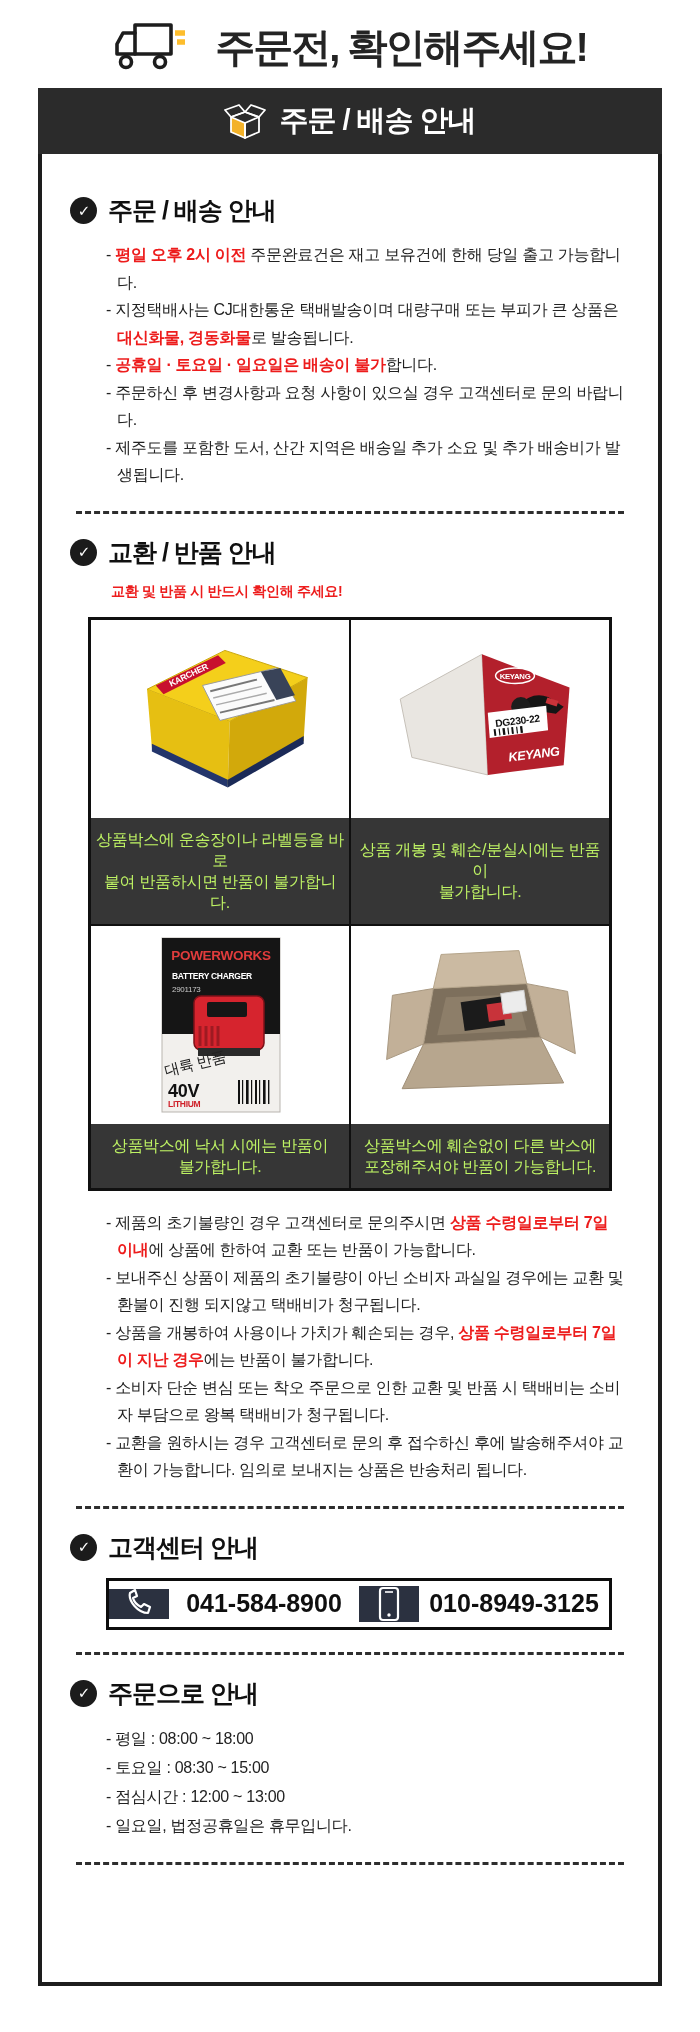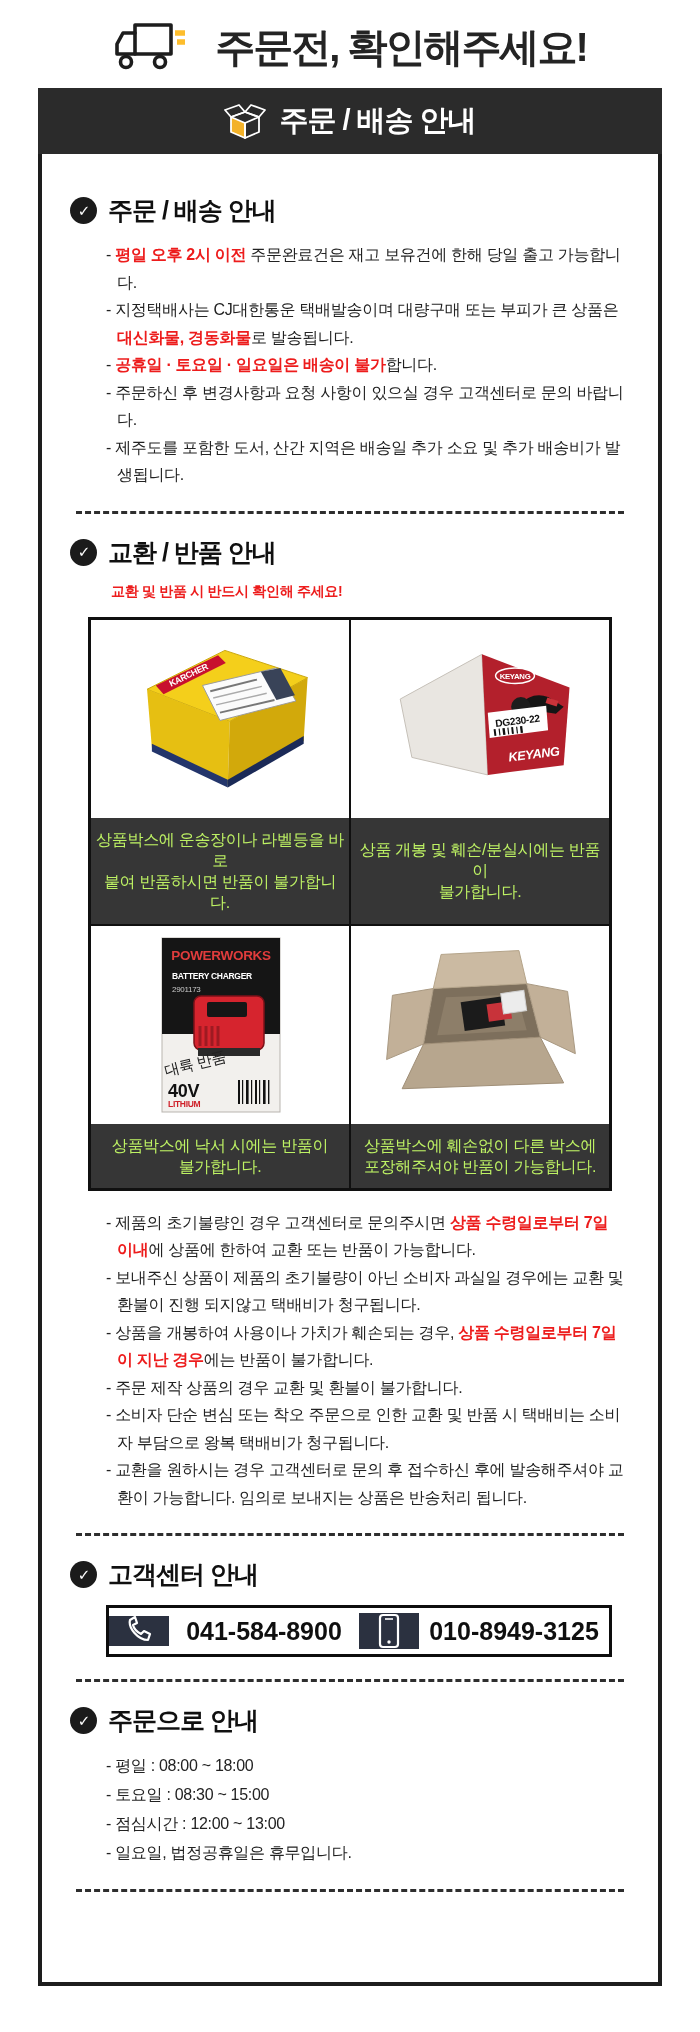--- a/index.html
+++ b/index.html
@@ -214,21 +214,20 @@
         </div>
         <div class="gcap">상품박스에 훼손없이 다른 박스에
 포장해주셔야 반품이 가능합니다.</div>
       </div>
     </div>
 
     <div class="bullets" style="margin-top:18px;">
       <div class="bullet"><span>- 제품의 초기불량인 경우 고객센터로 문의주시면 </span><span class="red">상품 수령일로부터 7일 이내</span><span>에 상품에 한하여 교환 또는 반품이 가능합니다.</span></div>
       <div class="bullet"><span>- 보내주신 상품이 제품의 초기불량이 아닌 소비자 과실일 경우에는 교환 및 환불이 진행 되지않고 택배비가 청구됩니다.</span></div>
       <div class="bullet"><span>- 상품을 개봉하여 사용이나 가치가 훼손되는 경우, </span><span class="red">상품 수령일로부터 7일이 지난 경우</span><span>에는 반품이 불가합니다.</span></div>
-      <div class="bullet"><span>- 주문 제작 상품의 경우 교환 및 환불이 불가합니다.</span></div>
       <div class="bullet"><span>- 소비자 단순 변심 또는 착오 주문으로 인한 교환 및 반품 시 택배비는 소비자 부담으로 왕복 택배비가 청구됩니다.</span></div>
       <div class="bullet"><span>- 교환을 원하시는 경우 고객센터로 문의 후 접수하신 후에 발송해주셔야 교환이 가능합니다. 임의로 보내지는 상품은 반송처리 됩니다.</span></div>
     </div>
 
     <div class="divider"></div>
 
     <div class="sec-head">
       <span class="check">✓</span>
       <span>고객센터 안내</span>
     </div>

